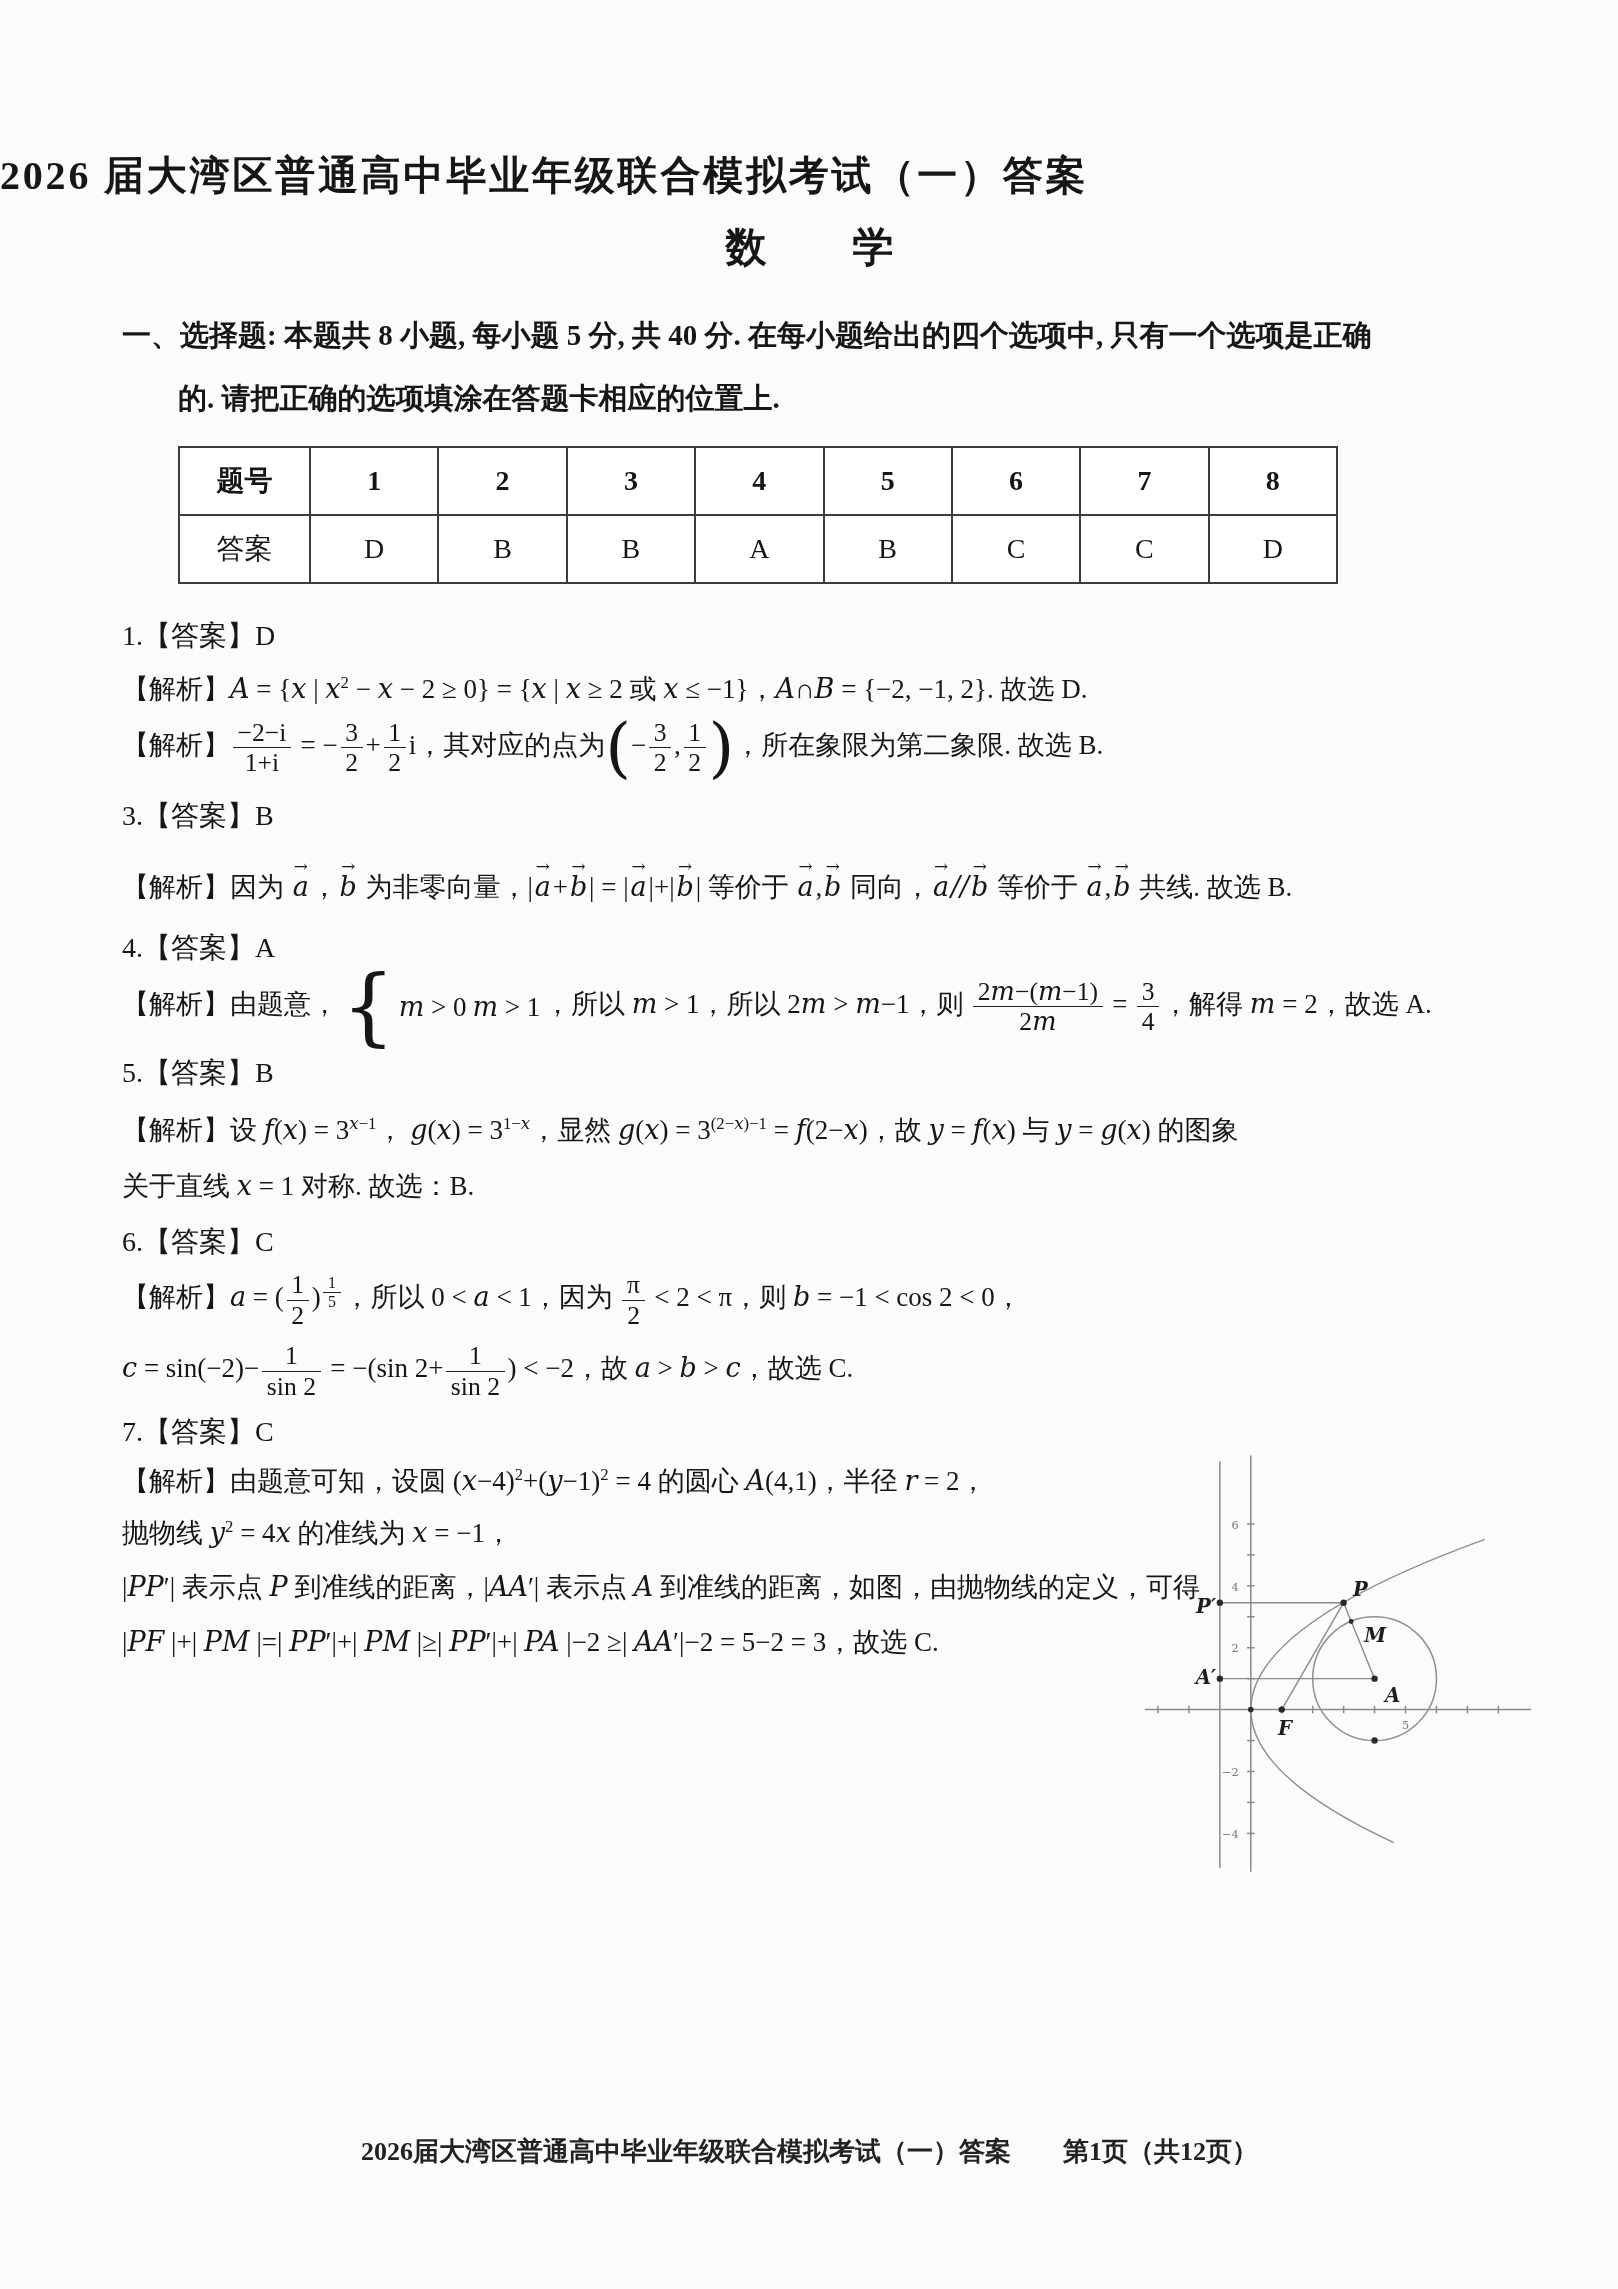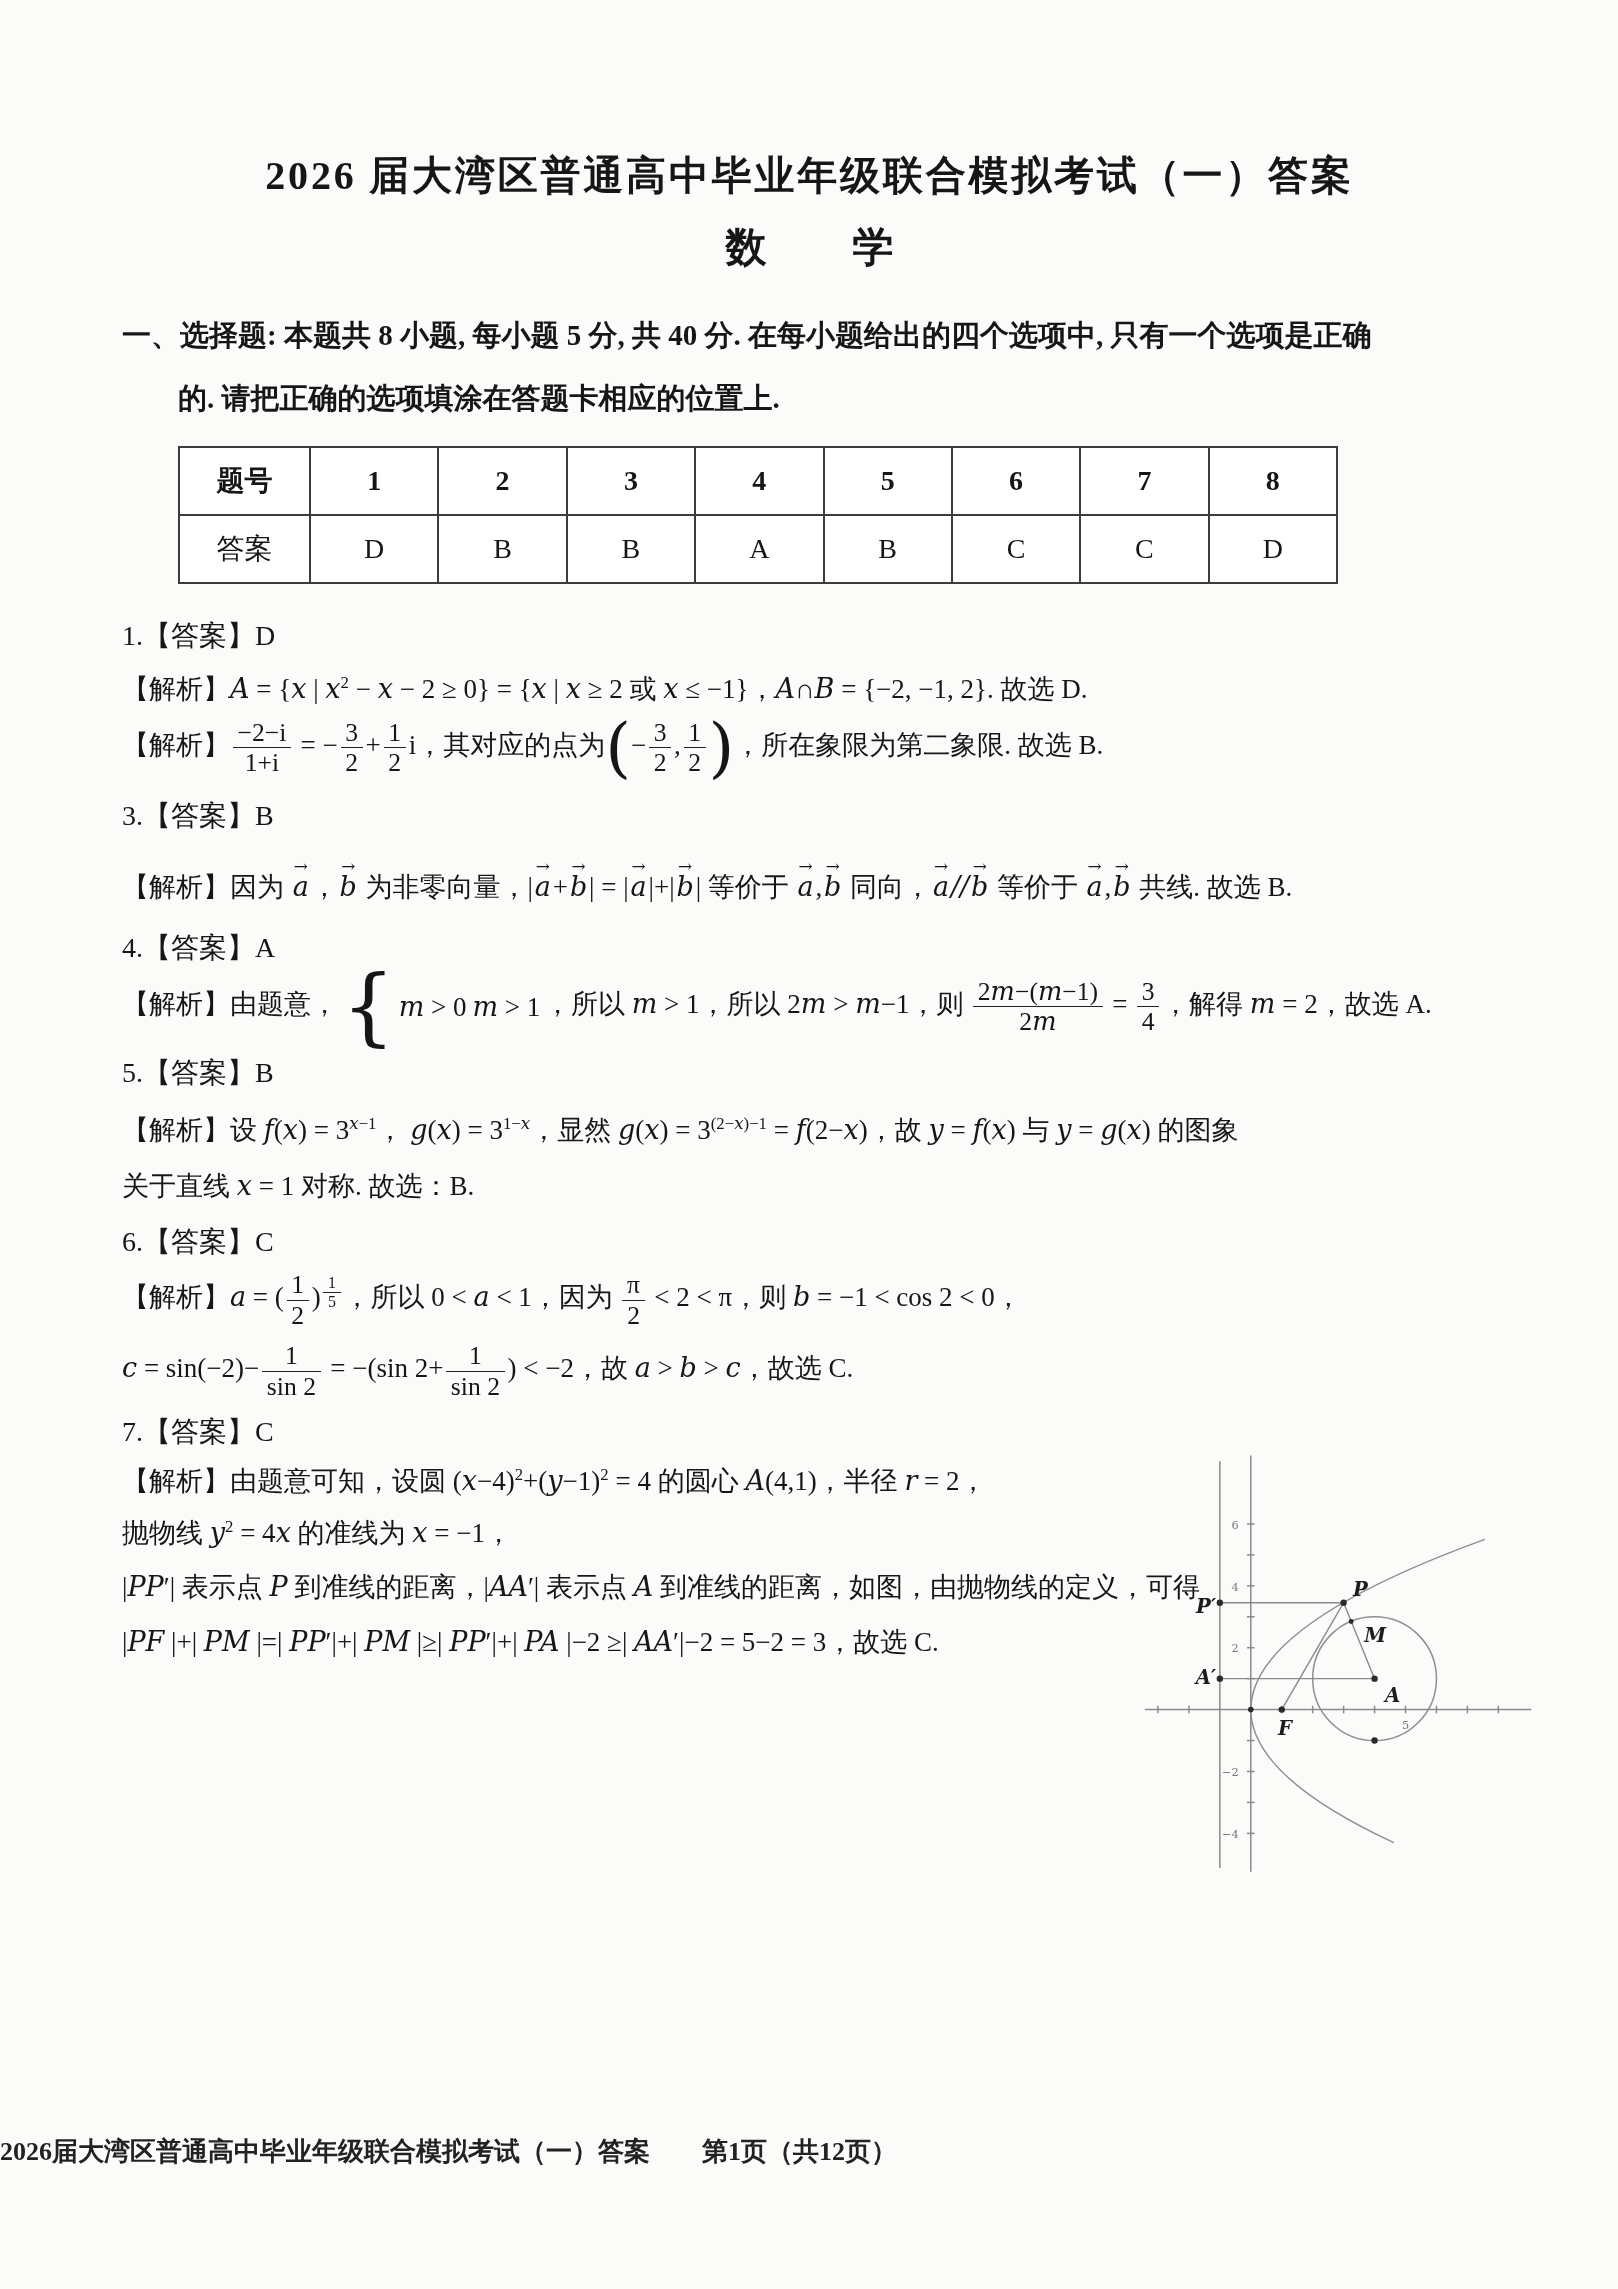--- a/index.html
+++ b/index.html
@@ -7,21 +7,21 @@
   body {
     width:1619px; height:2290px;
     background:#fbfbfa;
     color:#161616;
     font-family:"Liberation Serif","DejaVu Serif",serif;
   }
   .page { position:relative; width:1619px; height:2290px; overflow:hidden; }
 
   .doc-title {
     margin:148px 0 0 0;
-    text-align:center;
+    text-align:left;
     font-size:40px; font-weight:bold;
     letter-spacing:2.8px;
   }
   .subject-title {
     margin:17px 0 4px 0;
     text-align:center;
     font-size:41px; font-weight:bold;
   }
   .subject-title span { letter-spacing:2.1em; margin-right:-2.1em; }
 
@@ -83,21 +83,21 @@
   .figure-wrap svg { width:100%; height:100%; }
   .fig-axis  { stroke:#8a8a8a; stroke-width:1.6; fill:none; }
   .fig-curve { stroke:#8f8f8f; stroke-width:1.6; fill:none; }
   .fig-seg   { stroke:#8a8a8a; stroke-width:1.5; fill:none; }
   .fig-dot   { fill:#2a2a2a; }
   .fig-lab   { font-family:"DejaVu Serif",serif; font-style:italic; font-weight:bold; font-size:21px; fill:#1d1d1d; }
   .fig-tick  { font-family:"DejaVu Serif",serif; font-size:12px; fill:#777; }
 
   .footer {
     position:absolute; left:0; top:2134px; width:100%;
-    font-size:26px; font-weight:bold; color:#222;
+    text-align:center; font-size:26px; font-weight:bold; color:#222;
   }
   .footer .sep { display:inline-block; width:52px; }
 </style>
 </head>
 <body>
 
 <div class="page">
 
   <h1 class="doc-title">2026 届大湾区普通高中毕业年级联合模拟考试（一）答案</h1>
   <div class="subject-title"><span>数学</span></div>

